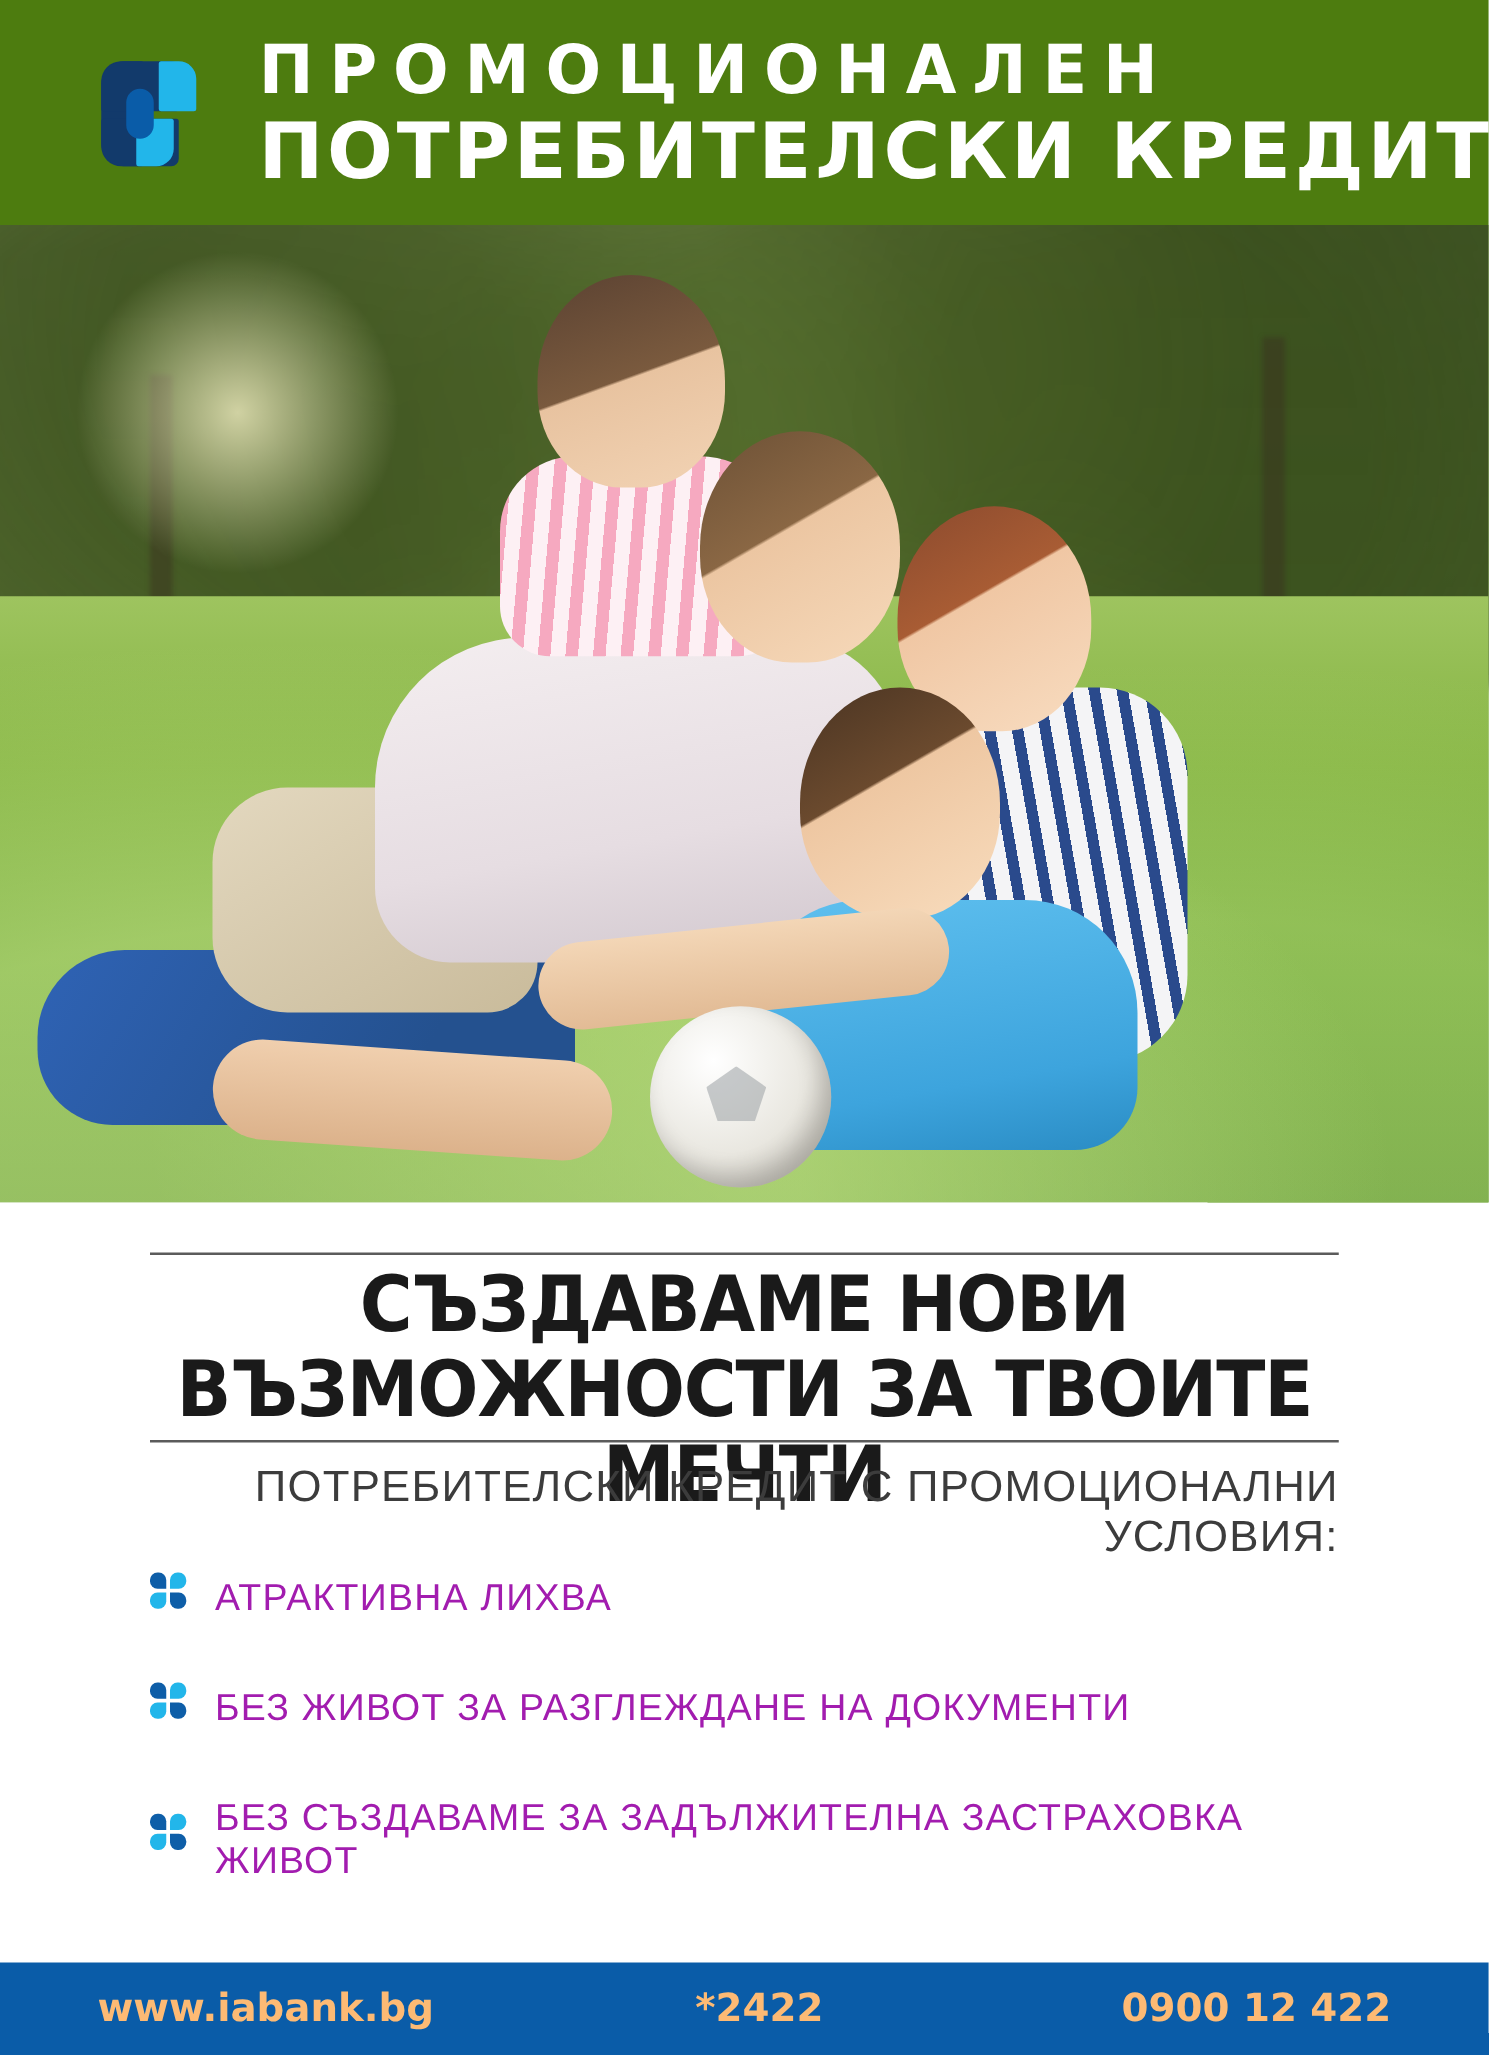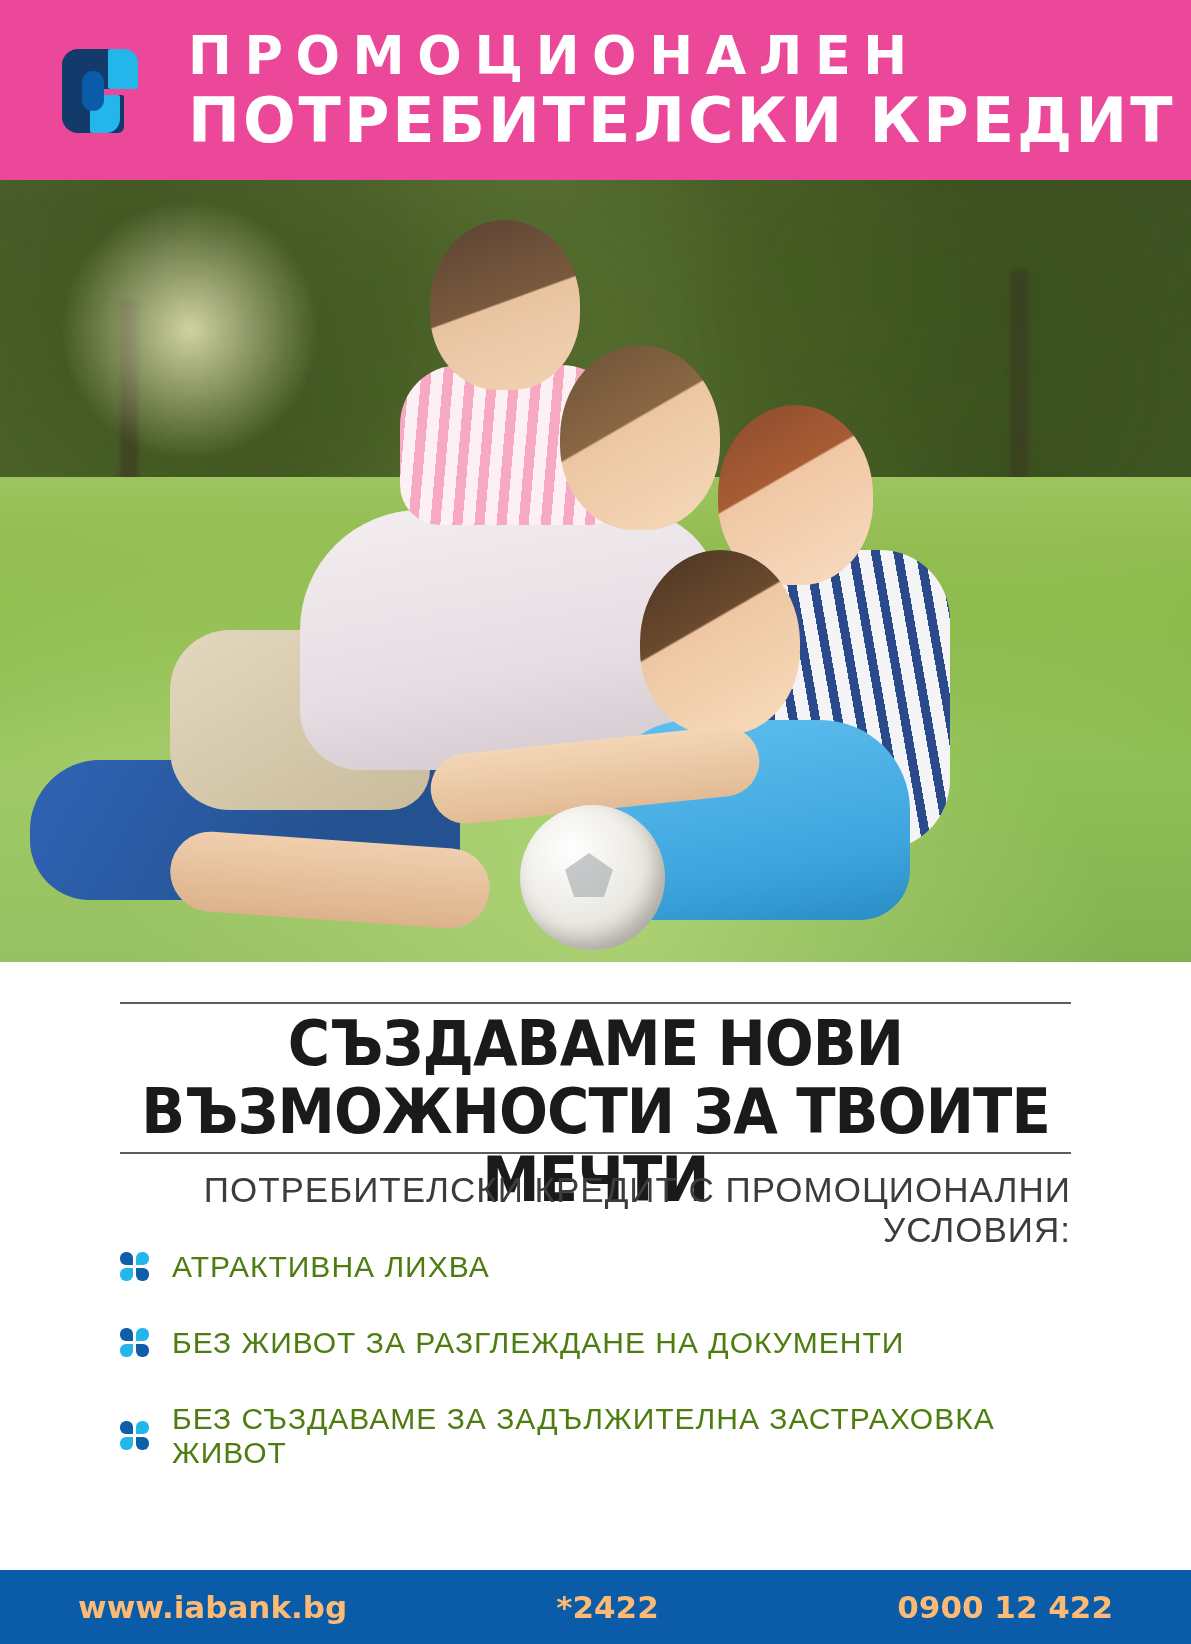--- a/index.html
+++ b/index.html
@@ -22,25 +22,26 @@
     box-sizing: border-box;
   }
 
   
   .header {
     position: absolute;
     left: 0;
     top: 0;
     width: 1191px;
     height: 180px;
-    background: #ec4899;
+    background: #4d7c0f;
     display: flex;
     align-items: center;
     box-sizing: border-box;
-    padding-left: 56px;
+    padding-left: 78px;
+    justify-content: center;
   }
   .logo-mark {
     width: 92px;
     height: 92px;
     position: relative;
     flex: 0 0 auto;
     margin-top: 2px;
   }
   .logo-mark .lm {
     position: absolute;
@@ -333,24 +334,25 @@
     left: 0; top: 16px; width: 13px; height: 13px;
     background: #22b6ea;
     border-radius: 6px 0 6px 6px;
   }
   .bullet-icon .bi-4 {
     left: 16px; top: 16px; width: 13px; height: 13px;
     background: #0e5ea8;
     border-radius: 0 6px 6px 6px;
   }
   .bullet-text {
-    color: #4d7c0f;
+    color: #a21caf;
     font-size: 30px;
     letter-spacing: 1px;
     font-family: "Liberation Sans", sans-serif;
+    margin-top: 12px;
   }
 
   
   .footer {
     position: absolute;
     left: 0;
     bottom: 0;
     width: 1191px;
     height: 74px;
     background: #0a5ca8;

